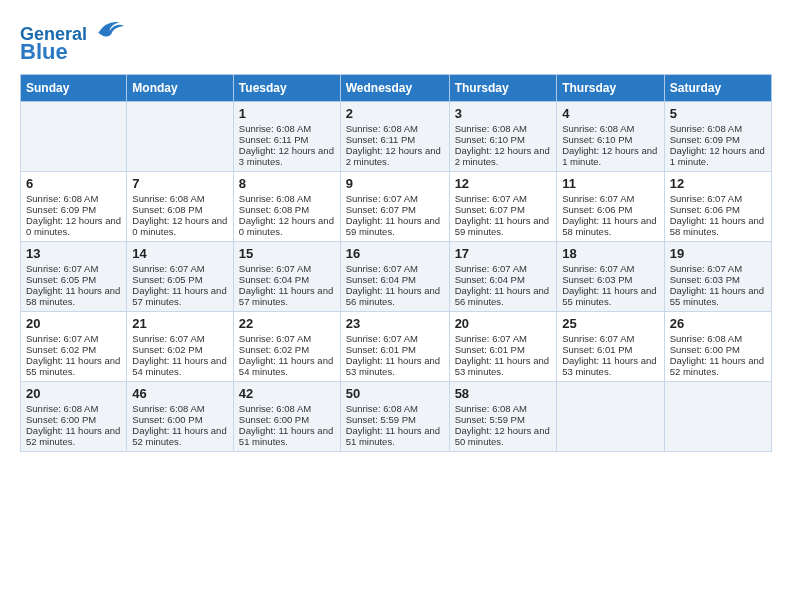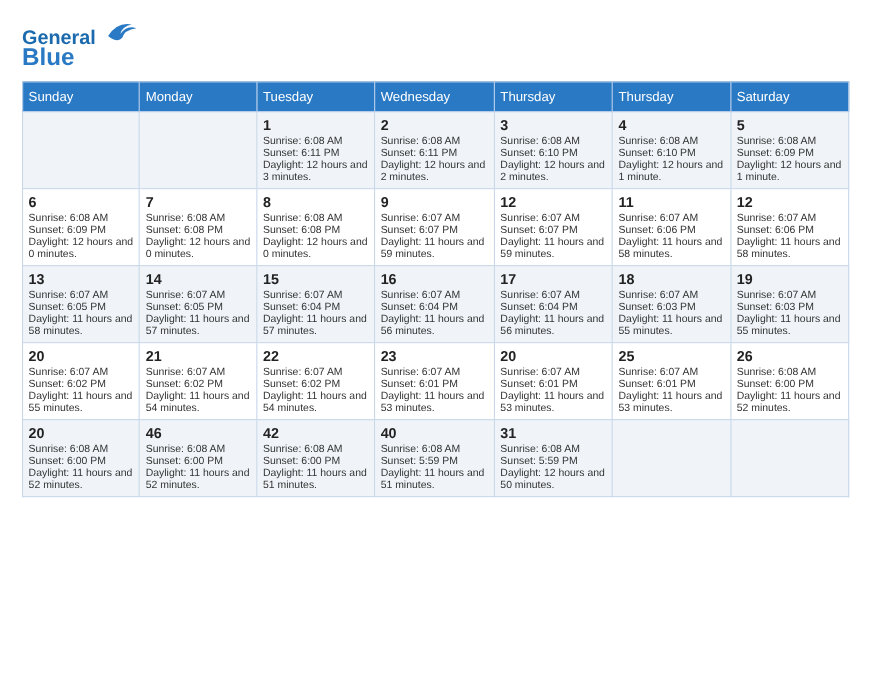--- a/index.html
+++ b/index.html
@@ -52,21 +52,21 @@
       border-collapse: collapse;
       font-size: 10px;
     }
     thead tr {
       background-color: #2979c4;
       color: #fff;
     }
     thead th {
       padding: 6px 5px;
       font-size: 12px;
-      font-weight: normal;
+      font-weight: bold;
       text-align: left;
       border: 1px solid #b0c8e8;
     }
     tbody tr {
       vertical-align: top;
     }
     tbody td {
       border: 1px solid #c8d8e8;
       padding: 4px 5px;
       font-size: 9.5px;
@@ -248,25 +248,25 @@
         <span>Sunset: 6:00 PM</span><br>
         <span>Daylight: 11 hours and 52 minutes.</span></td>
         <td><span class="day-number">46</span>
         <span>Sunrise: 6:08 AM</span><br>
         <span>Sunset: 6:00 PM</span><br>
         <span>Daylight: 11 hours and 52 minutes.</span></td>
         <td><span class="day-number">42</span>
         <span>Sunrise: 6:08 AM</span><br>
         <span>Sunset: 6:00 PM</span><br>
         <span>Daylight: 11 hours and 51 minutes.</span></td>
-        <td><span class="day-number">40</span>
+        <td><span class="day-number">50</span>
         <span>Sunrise: 6:08 AM</span><br>
         <span>Sunset: 5:59 PM</span><br>
         <span>Daylight: 11 hours and 51 minutes.</span></td>
-        <td><span class="day-number">31</span>
+        <td><span class="day-number">58</span>
         <span>Sunrise: 6:08 AM</span><br>
         <span>Sunset: 5:59 PM</span><br>
         <span>Daylight: 12 hours and 50 minutes.</span></td>
         <td class="empty-cell"></td>
         <td class="empty-cell"></td>
       </tr>
     </tbody>
 </table>
 
 </body></html>

